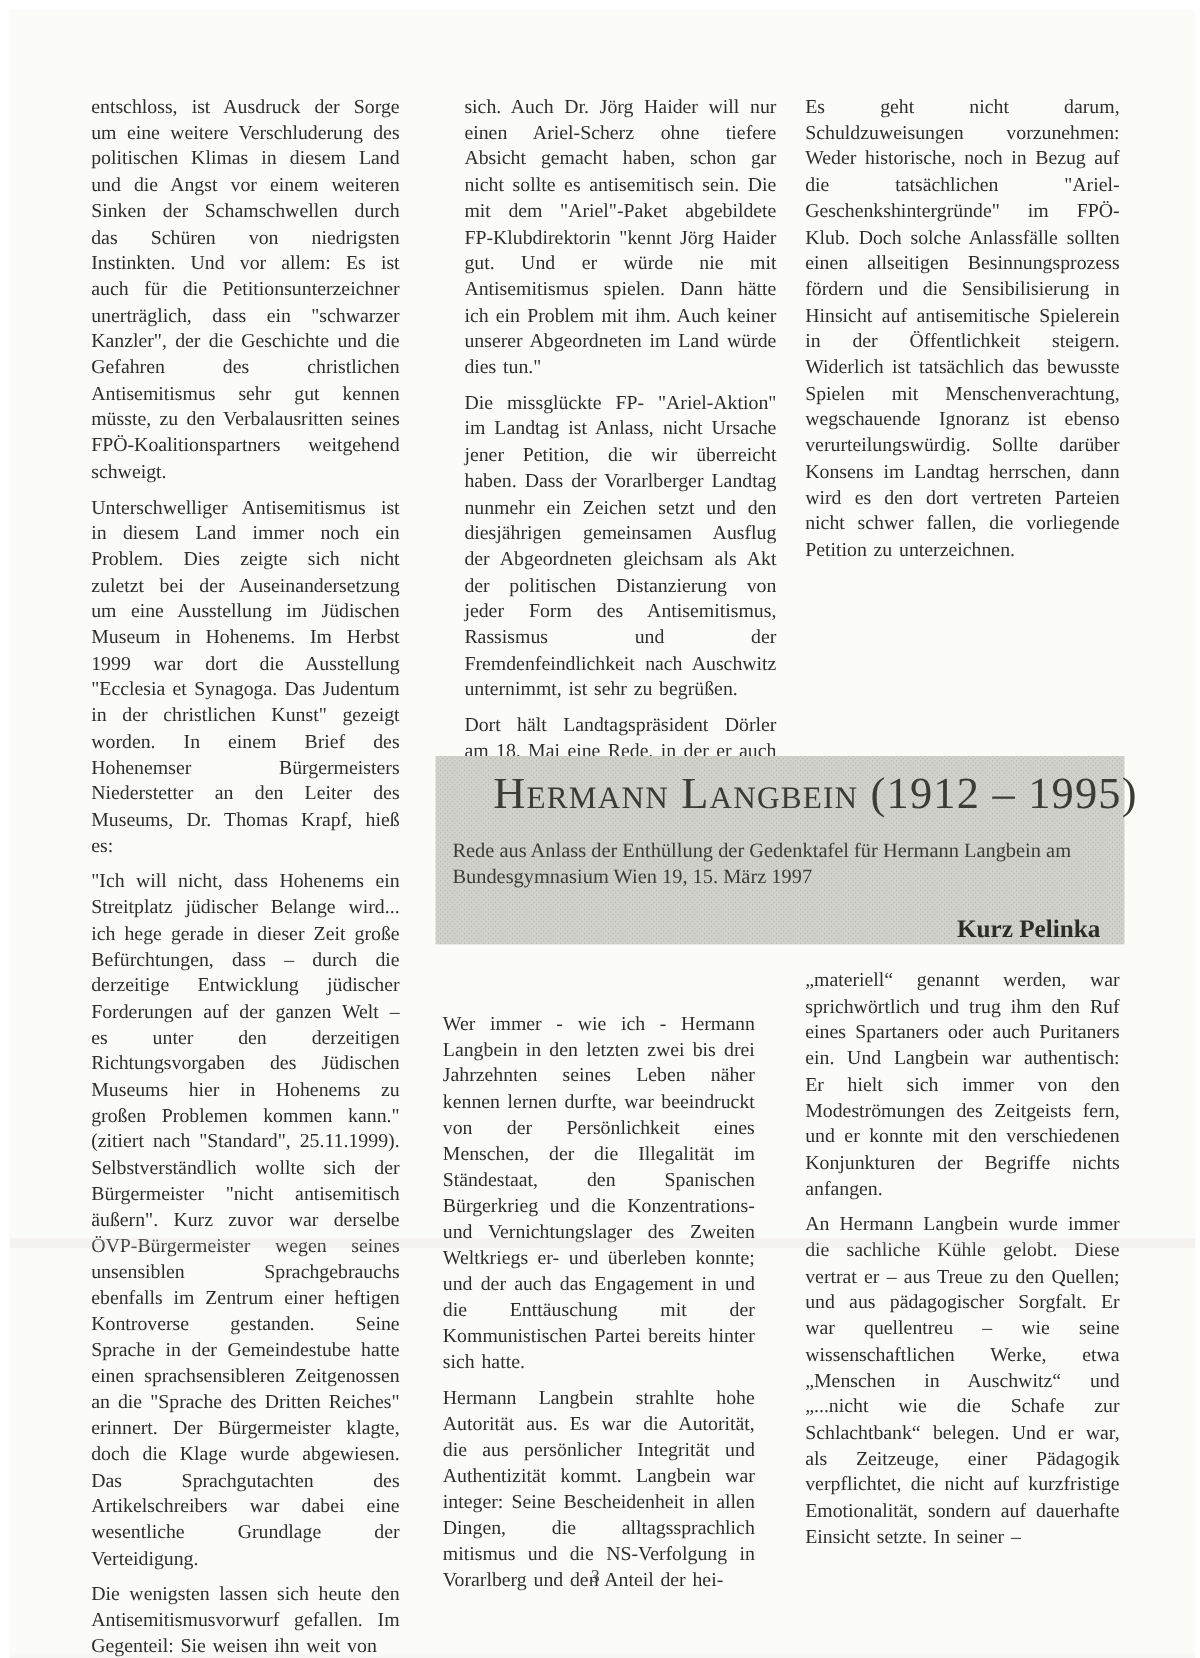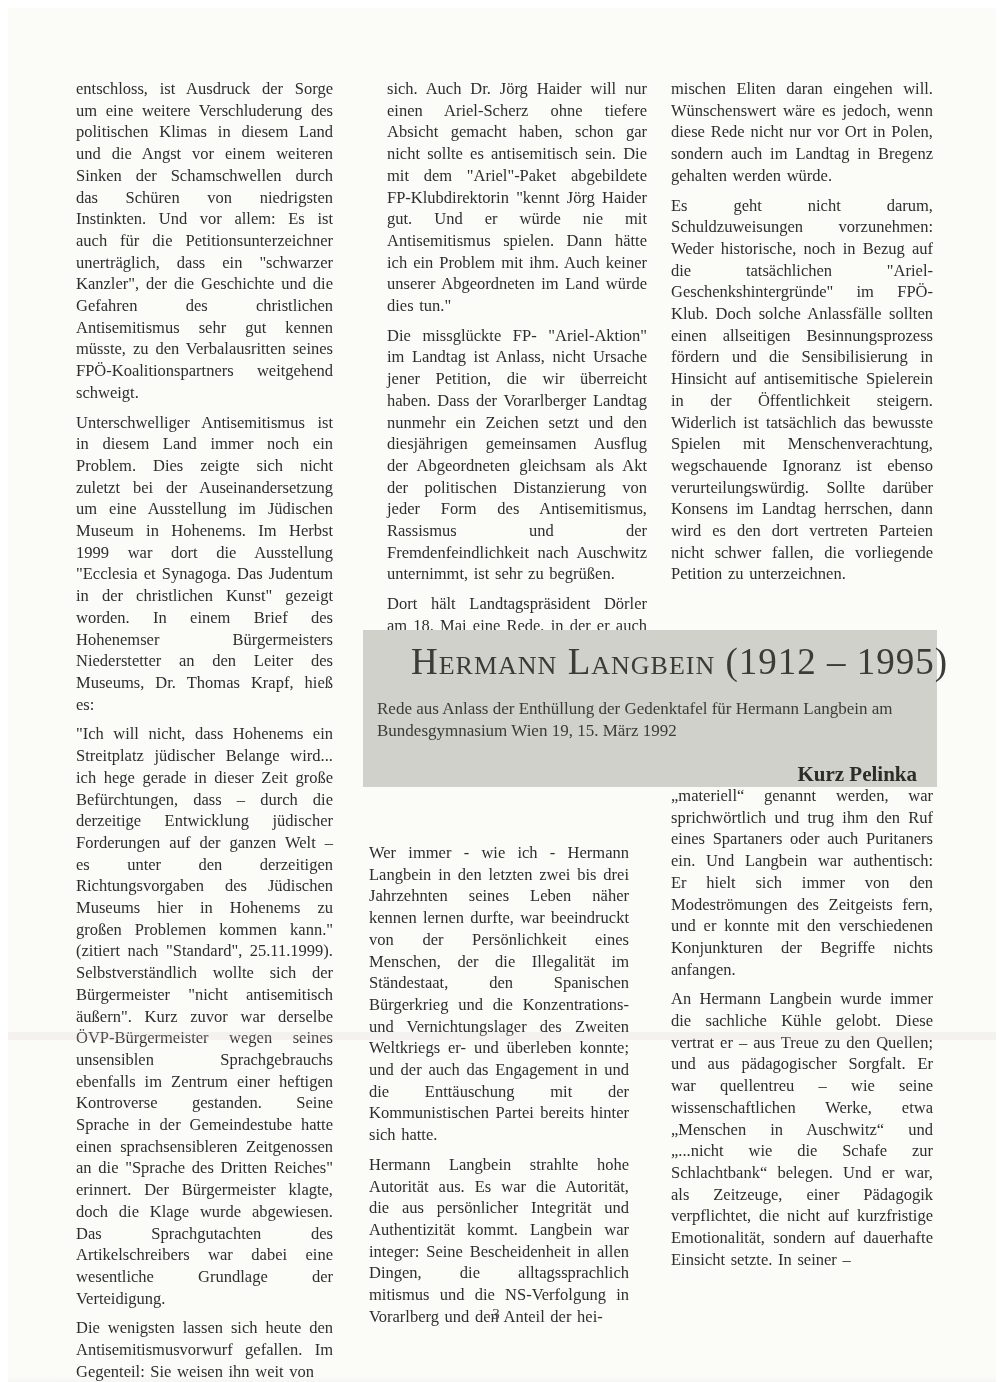--- a/index.html
+++ b/index.html
@@ -29,21 +29,21 @@
     line-height: 21.7px;
     text-align: justify;
     word-spacing: 1.5px;
     color: var(--ink);
   }
   .bodycol p { margin: 0; }
   .col-left      { left: 60px;  top: 62px;  width: 273px; }
   .col-mid-top   { left: 371px; top: 62px;  width: 276px; }
   .col-right-top { left: 655px; top: 62px;  width: 278px; }
   .col-mid-bottom   { left: 353px; top: 826px; width: 276px; }
-  .col-right-bottom { left: 655px; top: 769px; width: 278px; }
+  .col-right-bottom { left: 655px; top: 790px; width: 278px; }
 
   .header-block {
     position: absolute;
     left: 355px; top: 622px;
     width: 574px; height: 157px;
     z-index: 2;
     background-color: var(--header-bg);
     background-image:
       radial-gradient(var(--header-dot) 22%, rgba(0,0,0,0) 24%),
       radial-gradient(var(--header-dot) 22%, rgba(0,0,0,0) 24%);
@@ -115,27 +115,26 @@
       <p>Die wenigsten lassen sich heute den Antisemitismusvorwurf gefallen. Im Gegenteil: Sie weisen ihn weit von</p>
     </div>
 
   <div class="bodycol col-mid-top">
       <p>sich. Auch Dr. Jörg Haider will nur einen Ariel-Scherz ohne tiefere Absicht gemacht haben, schon gar nicht sollte es antisemitisch sein. Die mit dem "Ariel"-Paket abgebildete FP-Klubdirektorin "kennt Jörg Haider gut. Und er würde nie mit Antisemitismus spielen. Dann hätte ich ein Problem mit ihm. Auch keiner unserer Abgeordneten im Land würde dies tun."</p>
       <p>Die missglückte FP- "Ariel-Aktion" im Landtag ist Anlass, nicht Ursache jener Petition, die wir überreicht haben. Dass der Vorarlberger Landtag nunmehr ein Zeichen setzt und den diesjährigen gemeinsamen Ausflug der Abgeordneten gleichsam als Akt der politischen Distanzierung von jeder Form des Antisemitismus, Rassismus und der Fremdenfeindlichkeit nach Auschwitz unternimmt, ist sehr zu begrüßen.</p>
       <p>Dort hält Landtagspräsident Dörler am 18. Mai eine Rede, in der er auch auf die Geschichte des Antise-</p>
     </div>
 
   <div class="bodycol col-right-top">
-      <p>mischen Eliten daran eingehen will. Wünschenswert wäre es jedoch, wenn diese Rede nicht nur vor Ort in Polen, sondern auch im Landtag in Bregenz gehalten werden würde.</p>
       <p>Es geht nicht darum, Schuldzuweisungen vorzunehmen: Weder historische, noch in Bezug auf die tatsächlichen "Ariel-Geschenkshintergründe" im FPÖ-Klub. Doch solche Anlassfälle sollten einen allseitigen Besinnungsprozess fördern und die Sensibilisierung in Hinsicht auf antisemitische Spielerein in der Öffentlichkeit steigern. Widerlich ist tatsächlich das bewusste Spielen mit Menschenverachtung, wegschauende Ignoranz ist ebenso verurteilungswürdig. Sollte darüber Konsens im Landtag herrschen, dann wird es den dort vertreten Parteien nicht schwer fallen, die vorliegende Petition zu unterzeichnen.</p>
     </div>
 
   <div class="header-block">
     <div class="header-title">Hermann Langbein (1912 – 1995)</div>
-    <div class="header-subtitle">Rede aus Anlass der Enthüllung der Gedenktafel für Hermann Langbein am Bundesgymnasium Wien 19, 15. März 1992</div>
+    <div class="header-subtitle">Rede aus Anlass der Enthüllung der Gedenktafel für Hermann Langbein am Bundesgymnasium Wien 19, 15. März 1997</div>
     <div class="header-author">Kurz Pelinka</div>
   </div>
 
   <div class="bodycol col-mid-bottom">
       <p>Wer immer - wie ich - Hermann Langbein in den letzten zwei bis drei Jahrzehnten seines Leben näher kennen lernen durfte, war beeindruckt von der Persönlichkeit eines Menschen, der die Illegalität im Ständestaat, den Spanischen Bürgerkrieg und die Konzentrations- und Vernichtungslager des Zweiten Weltkriegs er- und überleben konnte; und der auch das Engagement in und die Enttäuschung mit der Kommunistischen Partei bereits hinter sich hatte.</p>
       <p>Hermann Langbein strahlte hohe Autorität aus. Es war die Autorität, die aus persönlicher Integrität und Authentizität kommt. Langbein war integer: Seine Bescheidenheit in allen Dingen, die alltagssprachlich mitismus und die NS-Verfolgung in Vorarlberg und den Anteil der hei-</p>
     </div>
 
   <div class="bodycol col-right-bottom">
       <p>„materiell“ genannt werden, war sprichwörtlich und trug ihm den Ruf eines Spartaners oder auch Puritaners ein. Und Langbein war authentisch: Er hielt sich immer von den Modeströmungen des Zeitgeists fern, und er konnte mit den verschiedenen Konjunkturen der Begriffe nichts anfangen.</p>

